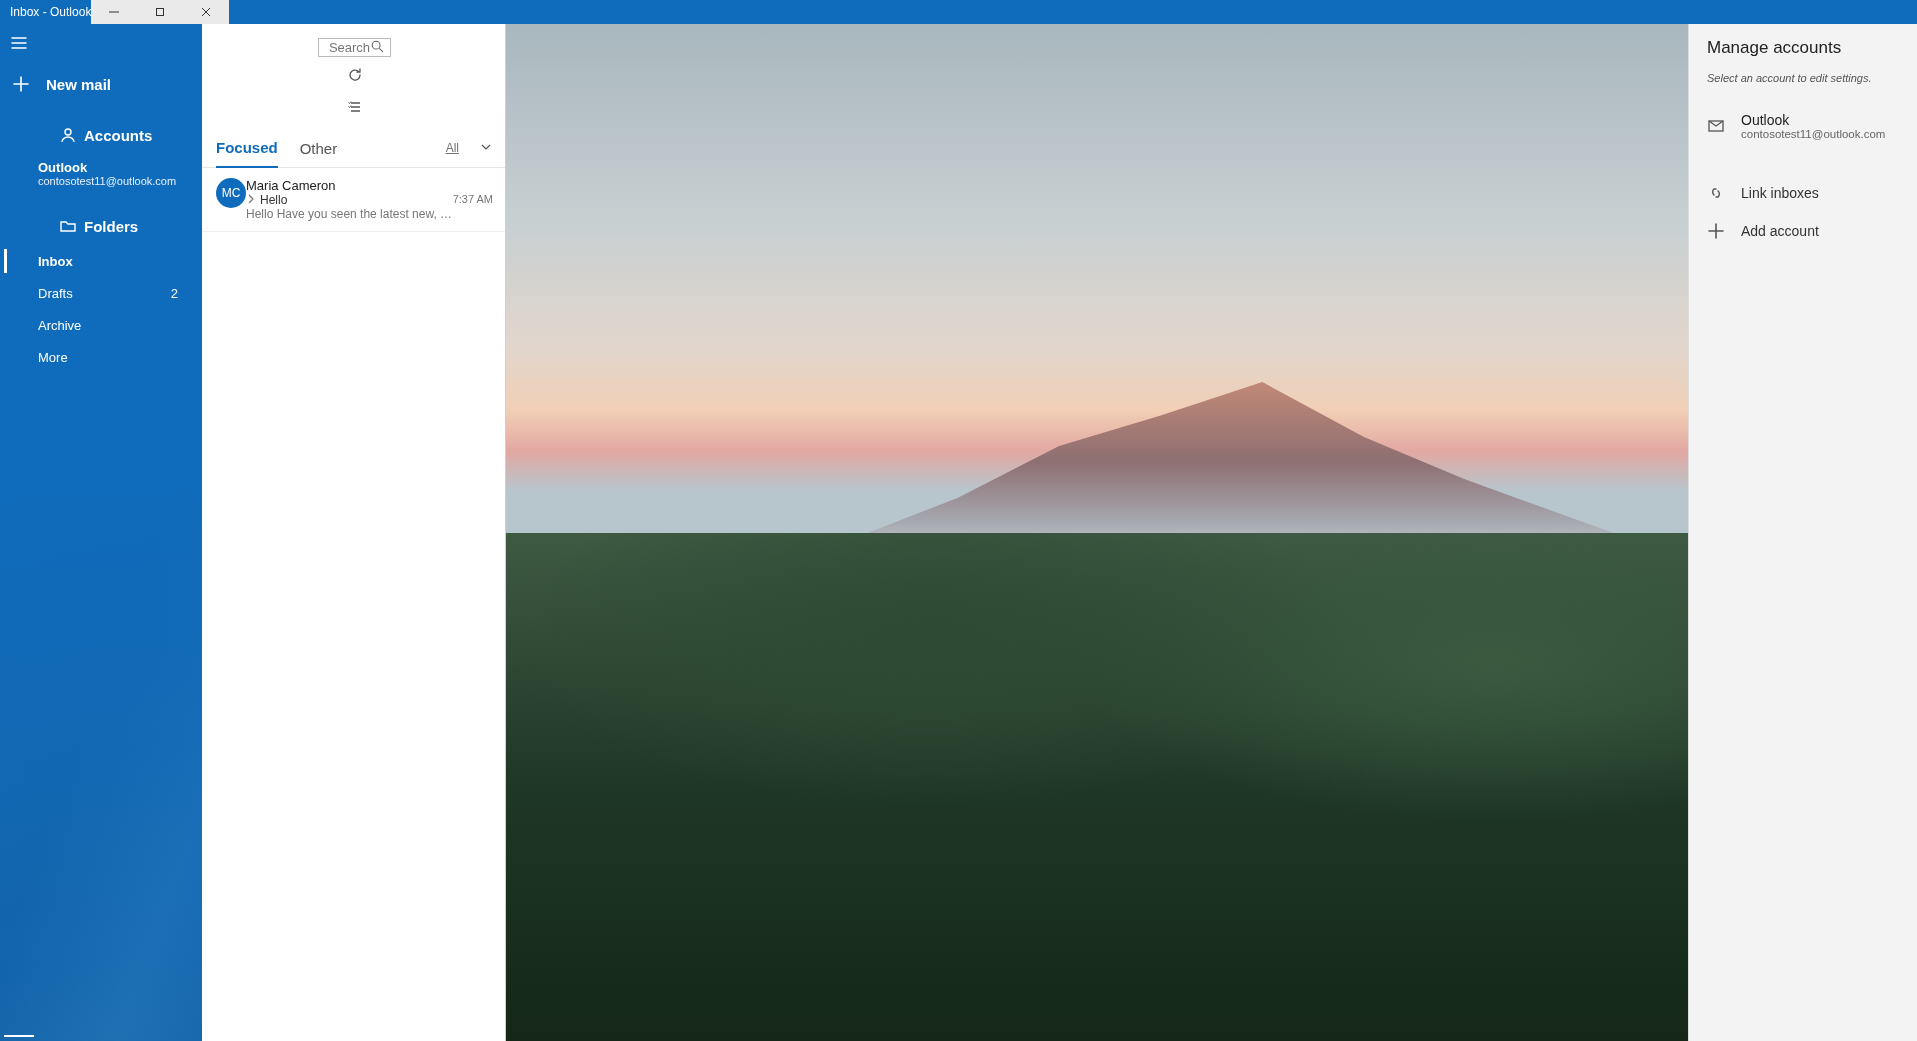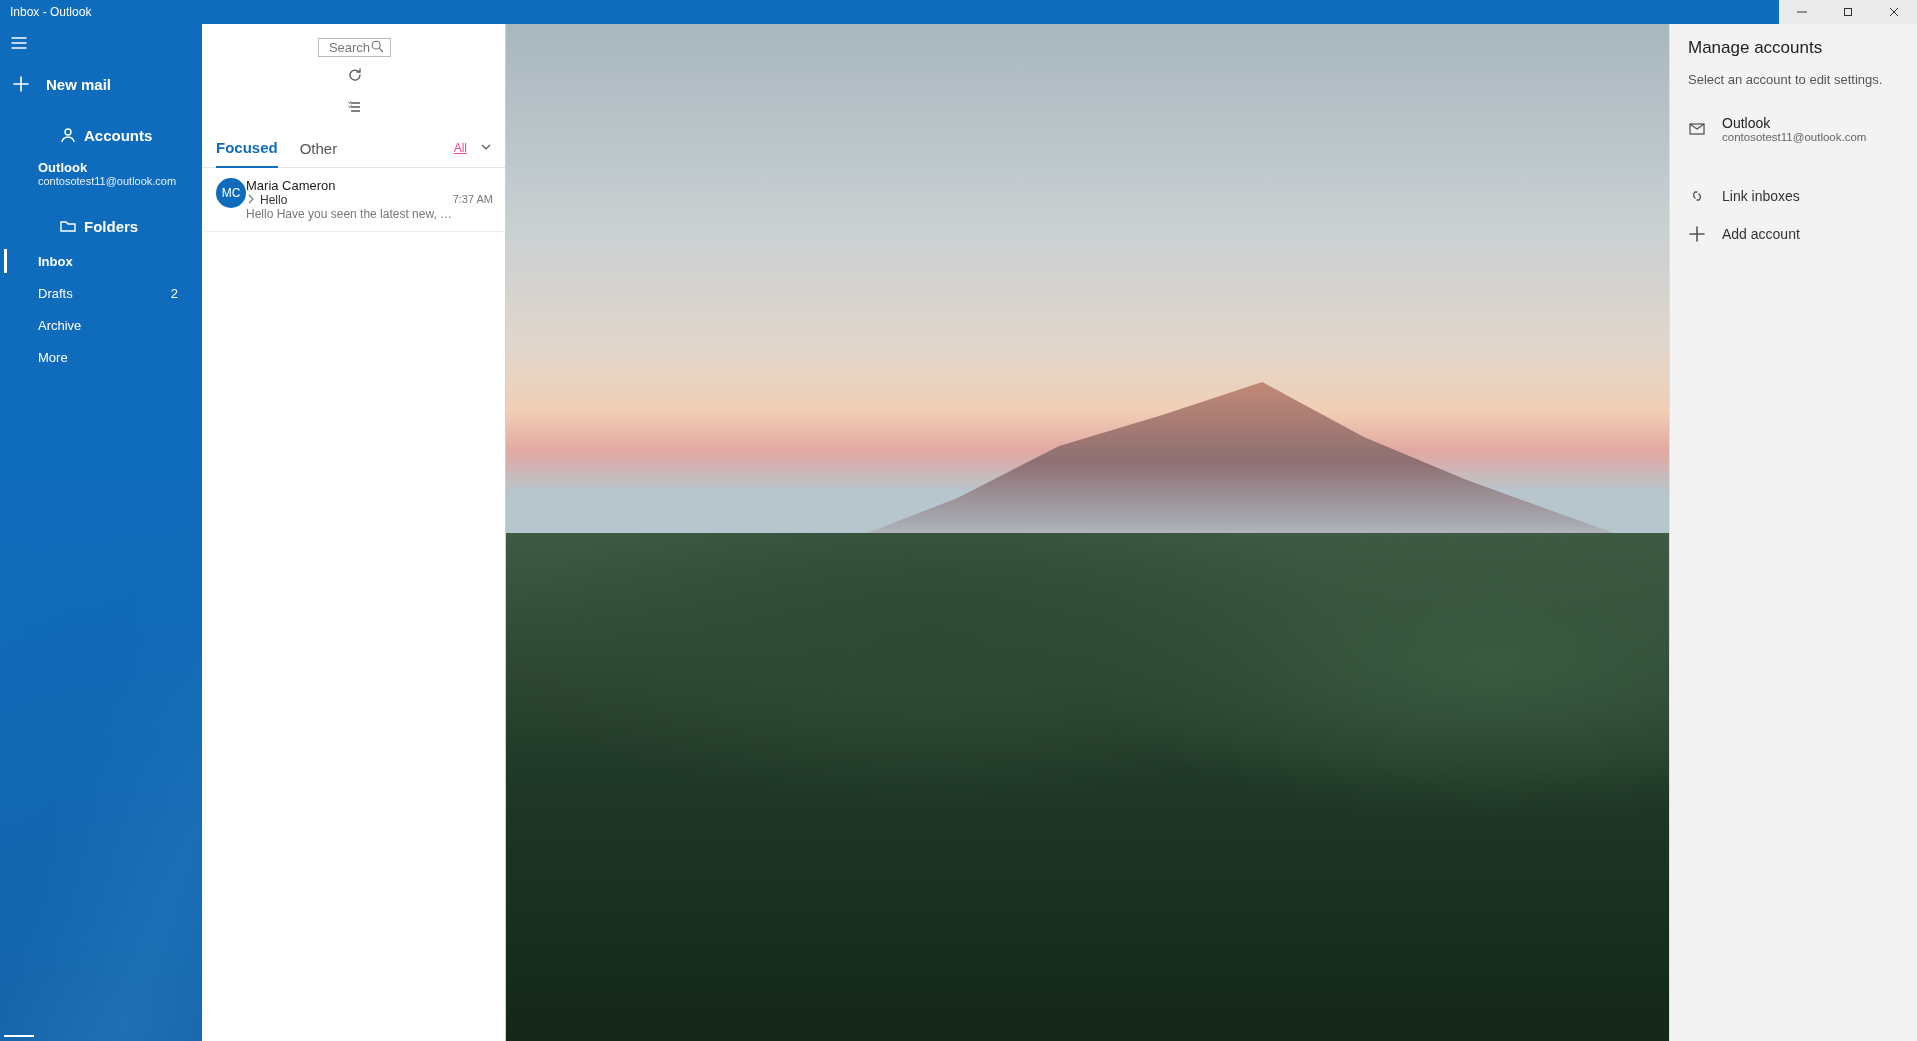--- a/index.html
+++ b/index.html
@@ -1,20 +1,20 @@
 <!DOCTYPE html>
 <html><head>
 <meta charset="utf-8">
 <style>
   * { margin:0; padding:0; box-sizing:border-box; font-family:"Segoe UI", sans-serif; }
   html,body { width:1917px; height:1041px; overflow:hidden; }
   body { display:flex; flex-direction:column; background:#f0f0f0; }
 
   
-  .titlebar { height:24px; width:100%; display:flex; justify-content:space-between; align-items:center; background:#0f6cbd; color:#fff; font-size:12px; }
+  .titlebar { height:24px; width:100%; display:flex; justify-content:flex-start; align-items:center; background:#0f6cbd; color:#fff; font-size:12px; }
   .titlebar .title { padding-left:10px; }
   .titlebar .winbtns { display:flex; background:#eaeaea; color:#333; height:24px; }
   .titlebar .winbtns div { width:46px; display:flex; align-items:center; justify-content:center; }
   .titlebar .winbtns svg { width:10px; height:10px; }
 
   .main { flex:1; display:flex; height:calc(1041px - 24px); }
 
   
   .sidebar { width:202px; display:flex; flex-direction:column;
     background:
@@ -45,21 +45,21 @@
   .search { flex:1; height:28px; border:1px solid #bbb; display:flex; align-items:center; padding:0 6px 0 10px; color:#777; font-size:13px; }
   .search span { flex:1; }
   .search .sico svg { width:14px; height:14px; }
   .iconbtn { width:24px; height:24px; display:flex; align-items:center; justify-content:center; color:#555; }
   .iconbtn svg { width:16px; height:16px; }
 
   .ml-tabs { display:flex; align-items:center; padding:12px 14px 0 14px; border-bottom:1px solid #e4e4e4; }
   .ml-tabs .tab { font-size:15px; color:#555; padding:0 0 10px 0; margin-right:22px; cursor:default; }
   .ml-tabs .tab.active { color:#0f6cbd; font-weight:600; border-bottom:2px solid #0f6cbd; margin-bottom:-1px; }
   .ml-tabs .spacer { flex:1; }
-  .ml-tabs .all { font-size:12px; color:#ec4899; display:flex; align-items:center; gap:14px; padding-bottom:10px;text-decoration:underline;}
+  .ml-tabs .all { font-size:12px; color:#737373; display:flex; align-items:center; gap:22px; padding-bottom:10px;text-decoration:underline;}
   .ml-tabs .all svg { width:10px; height:10px; }
 
   .msg-item { display:flex; padding:10px 12px 10px 14px; border-bottom:1px solid #eee; }
   .avatar { width:30px; height:30px; border-radius:50%; background:#0f6cbd; color:#fff; font-size:12px; display:flex; align-items:center; justify-content:center; flex-shrink:0; }
   .msg-body { flex:1; min-width:0; }
   .msg-row1 { font-size:13px; color:#222; }
   .msg-row2 { display:flex; font-size:12px; color:#555; }
   .msg-row2 .chev { width:10px; height:10px; margin-right:4px; }
   .msg-row2 .subj { flex:1; color:#333; }
   .msg-row2 .time { color:#777; font-size:11px; }
@@ -81,23 +81,23 @@
     clip-path: polygon(0% 100%, 12% 70%, 22% 55%, 30% 42%, 38% 25%, 46% 15%, 54% 4%, 62% 22%, 70% 36%, 78% 48%, 86% 60%, 94% 74%, 100% 100%);
   }
   .forest { position:absolute; left:0; right:0; top:50%; bottom:0;
     background:
       radial-gradient(ellipse at 30% 20%, #2e4a34 0%, rgba(0,0,0,0) 30%),
       radial-gradient(ellipse at 70% 25%, #3a5a40 0%, rgba(0,0,0,0) 30%),
       linear-gradient(to bottom, #3f5a43 0%, #1f3726 50%, #142718 100%);
   }
 
   
-  .rightpanel { position:absolute; top:24px; right:0; width:248px; bottom:0; background:#f3f3f3; border-left:1px solid #ddd; display:flex; flex-direction:column; padding:14px 0; color:#333; }
+  .rightpanel { position:absolute; top:24px; right:0; width:229px; bottom:0; background:#f3f3f3; border-left:1px solid #ddd; display:flex; flex-direction:column; padding:14px 0; color:#333; }
   .rp-title { font-size:17px; padding:0 18px 14px 18px; color:#222; }
-  .rp-hint { font-size:13px; color:#555; padding:0 4px 18px 18px; }
+  .rp-hint { font-size:11px; color:#555; padding:0 4px 18px 18px;font-style:italic; }
   .rp-row { display:flex; align-items:center; gap:16px; padding:10px 18px; }
   .rp-row .rico { width:18px; height:18px; display:flex; align-items:center; justify-content:center; color:#555; }
   .rp-row .rico svg { width:18px; height:18px; }
   .rp-row .rlabel { font-size:14px; color:#333; }
   .rp-account .main-l { font-size:14px; color:#222; }
   .rp-account .sub-l { font-size:11.5px; color:#666; }
 </style>
 </head>
 <body>
 

